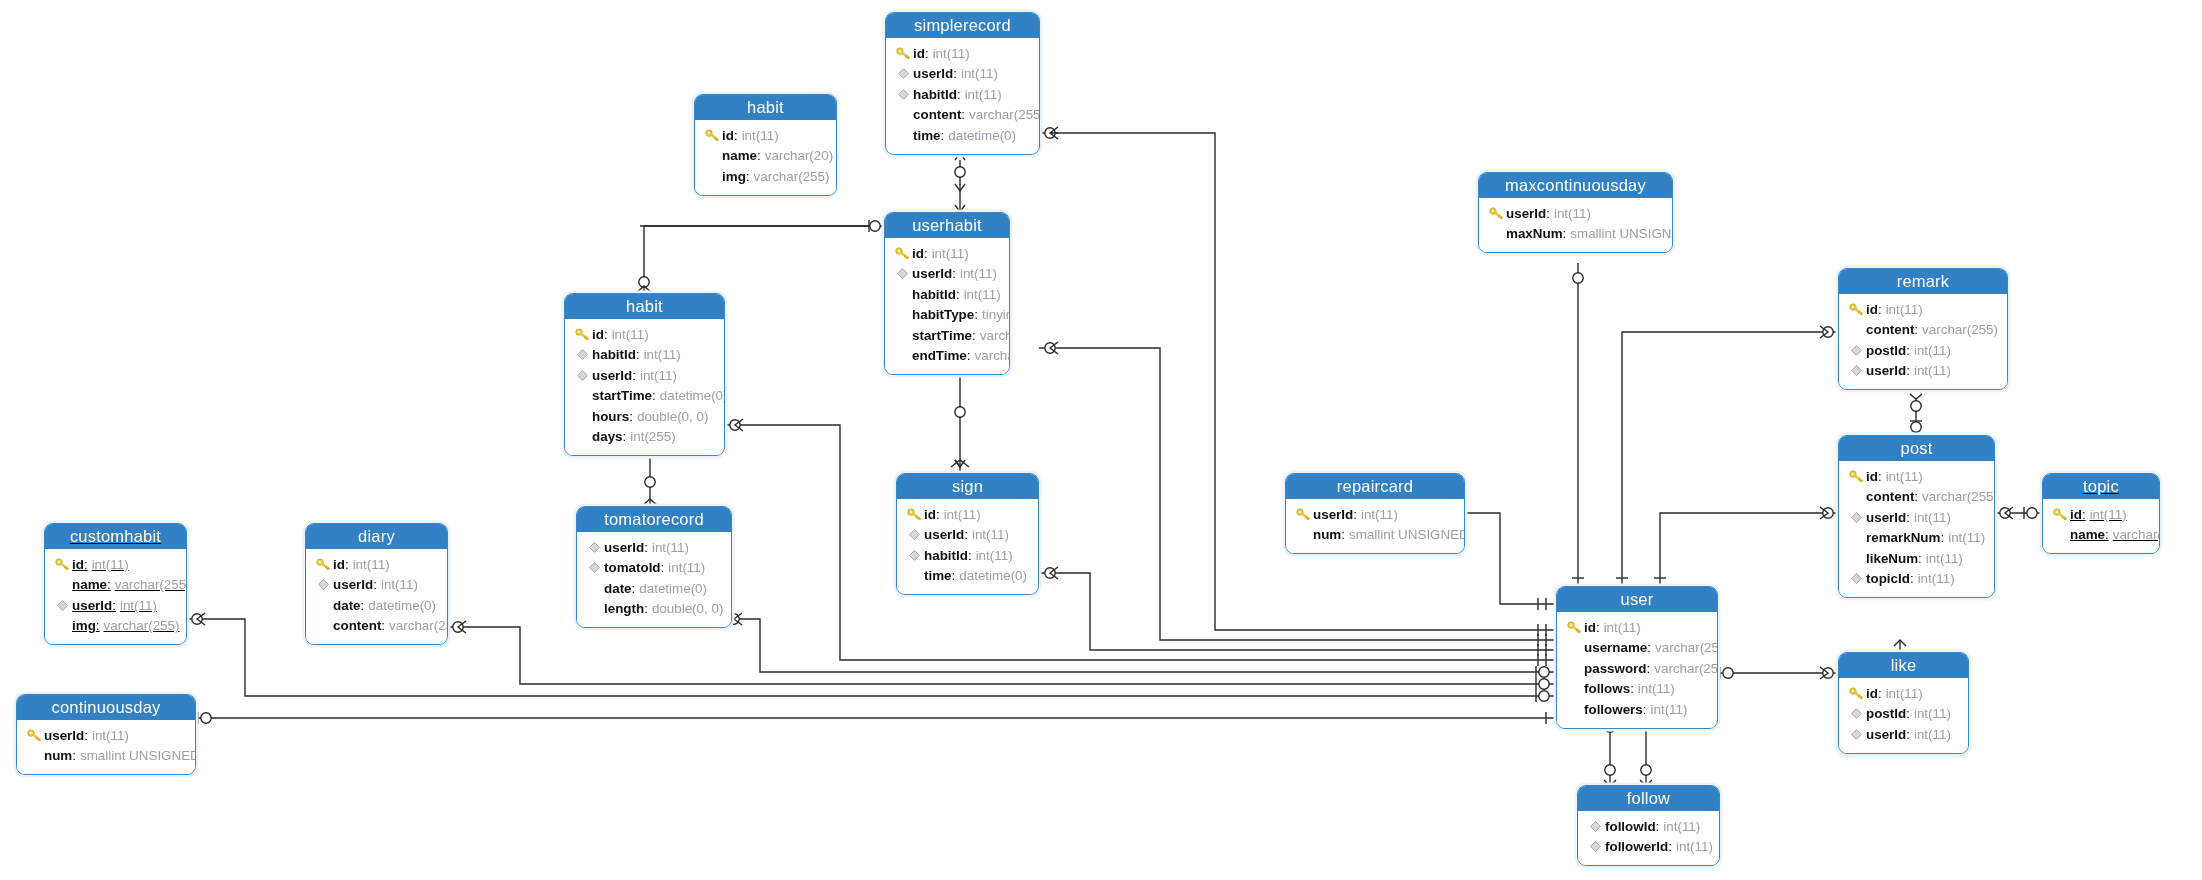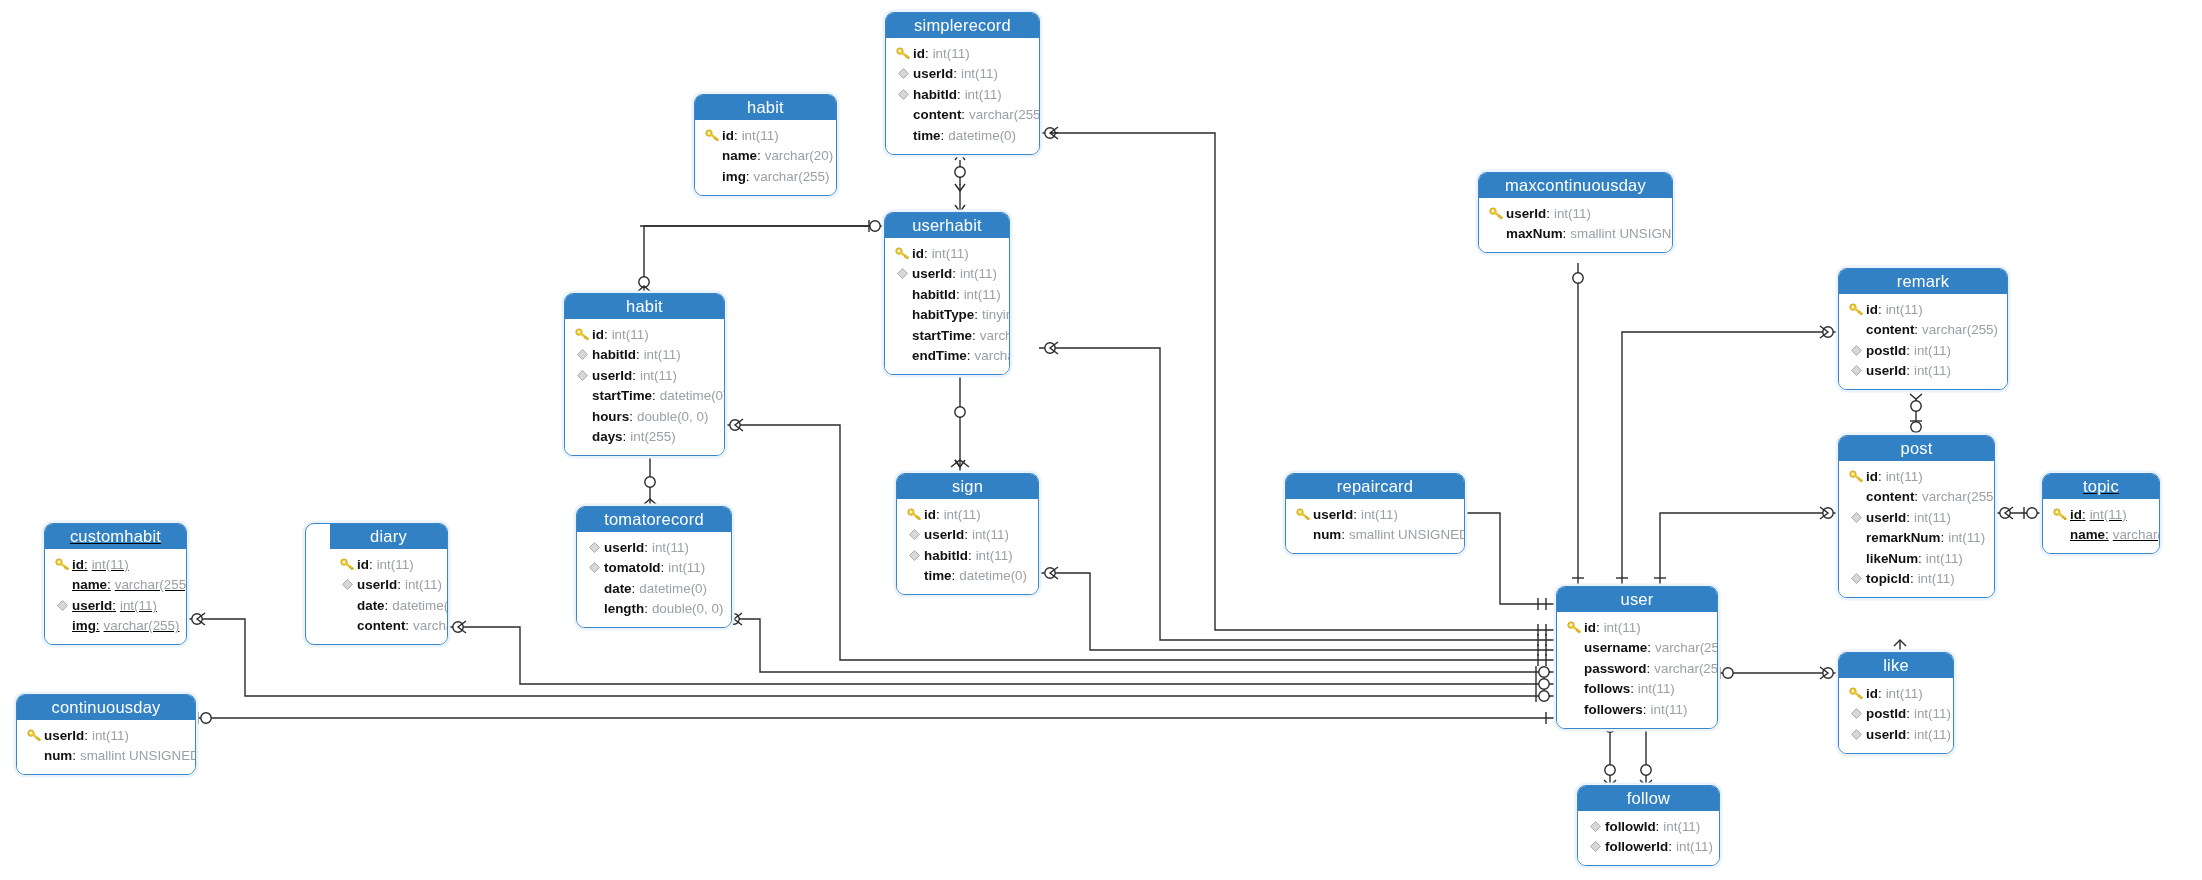--- a/index.html
+++ b/index.html
@@ -720,21 +720,21 @@
             <span class="ftype">int(11)</span>
           </div>
           <div class="row">
             <span class="gut"></span>
             <span class="fname">img</span>
             <span class="sep">:</span>
             <span class="ftype">varchar(255)</span>
           </div>
         </div>
       </div>
-      <div class="tbl" style="left: 305px; top: 523px; width: 143px; padding-left: 24px;">
+      <div class="tbl" style="left: 305px; top: 523px; width: 143px;">
         <div class="hdr">diary</div>
         <div class="body">
           <div class="row">
             <span class="gut">
               <svg class="keyic" viewBox="0 0 16 14">
                 <circle cx="4.2" cy="4.4" r="3.4" fill="#f2d23f" stroke="#c9a41c" stroke-width="1"></circle>
                 <circle cx="4.2" cy="4.4" r="1.2" fill="#ffffff"></circle>
                 <path d="M6.4,6.2 L13.6,11.6" stroke="#e9c435" stroke-width="2.6" stroke-linecap="round"></path>
                 <path d="M11.2,9.2 L10.1,10.8" stroke="#c9a41c" stroke-width="1.3" stroke-linecap="round"></path>
                 <path d="M13.2,10.8 L12.2,12.2" stroke="#c9a41c" stroke-width="1.3" stroke-linecap="round"></path>
@@ -761,21 +761,21 @@
             <span class="ftype">datetime(0)</span>
           </div>
           <div class="row">
             <span class="gut"></span>
             <span class="fname">content</span>
             <span class="sep">:</span>
             <span class="ftype">varchar(255)</span>
           </div>
         </div>
       </div>
-      <div class="tbl" style="left: 1838px; top: 652px; width: 116px;">
+      <div class="tbl" style="left: 1838px; top: 652px; width: 131px;">
         <div class="hdr">like</div>
         <div class="body">
           <div class="row">
             <span class="gut">
               <svg class="keyic" viewBox="0 0 16 14">
                 <circle cx="4.2" cy="4.4" r="3.4" fill="#f2d23f" stroke="#c9a41c" stroke-width="1"></circle>
                 <circle cx="4.2" cy="4.4" r="1.2" fill="#ffffff"></circle>
                 <path d="M6.4,6.2 L13.6,11.6" stroke="#e9c435" stroke-width="2.6" stroke-linecap="round"></path>
                 <path d="M11.2,9.2 L10.1,10.8" stroke="#c9a41c" stroke-width="1.3" stroke-linecap="round"></path>
                 <path d="M13.2,10.8 L12.2,12.2" stroke="#c9a41c" stroke-width="1.3" stroke-linecap="round"></path>

